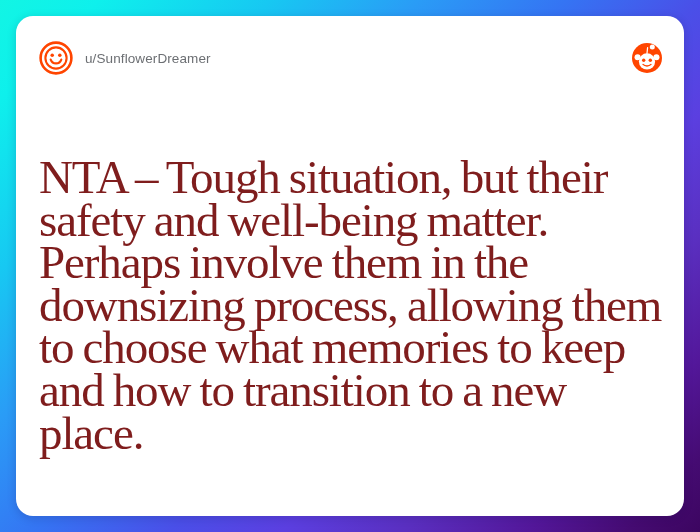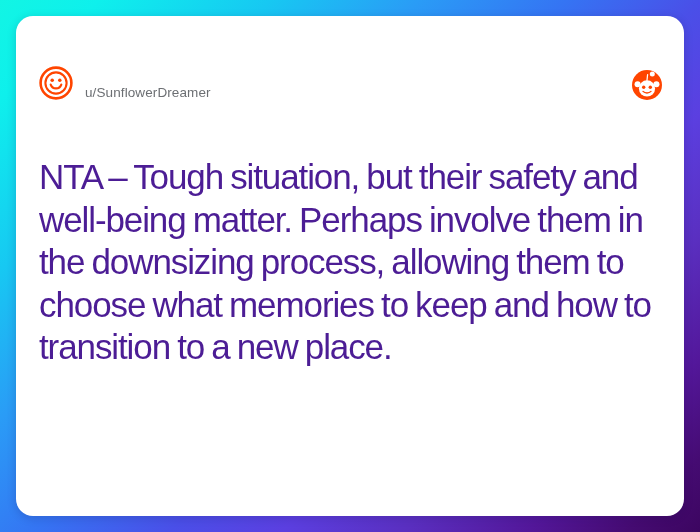--- a/index.html
+++ b/index.html
@@ -47,21 +47,21 @@
     overflow: hidden;
   }
 
   
   #card-header {
     position: absolute;
     left: 0; top: 0;
     width: 100%;
     height: 84px;
     display: flex;
-    align-items: flex-end;
+    align-items: center;
     padding: 0 22px 0 23px;
   }
 
   #avatar {
     width: 34px;
     height: 34px;
     flex: 0 0 34px;
     display: block;
   }
 
@@ -85,25 +85,25 @@
 
   
   #post-body {
     position: absolute;
     left: 23px;
     top: 140px;
     width: 630px;
   }
 
   #post-text {
-    font-family: Liberation Sans, sans-serif;
-    font-size: 35px;
+    font-family: Liberation Serif, serif;
+    font-size: 47px;
     font-weight: 300;
     line-height: 42.6px;
-    color: #4c1d95;
+    color: #7f1d1d;
     letter-spacing: -1.1px;
     word-spacing: -1.5px;
     white-space: pre-line;
     -webkit-font-smoothing: antialiased;
   }
 </style>
 </head>
 <body>
 
 <div id="gradient-bg"></div>

